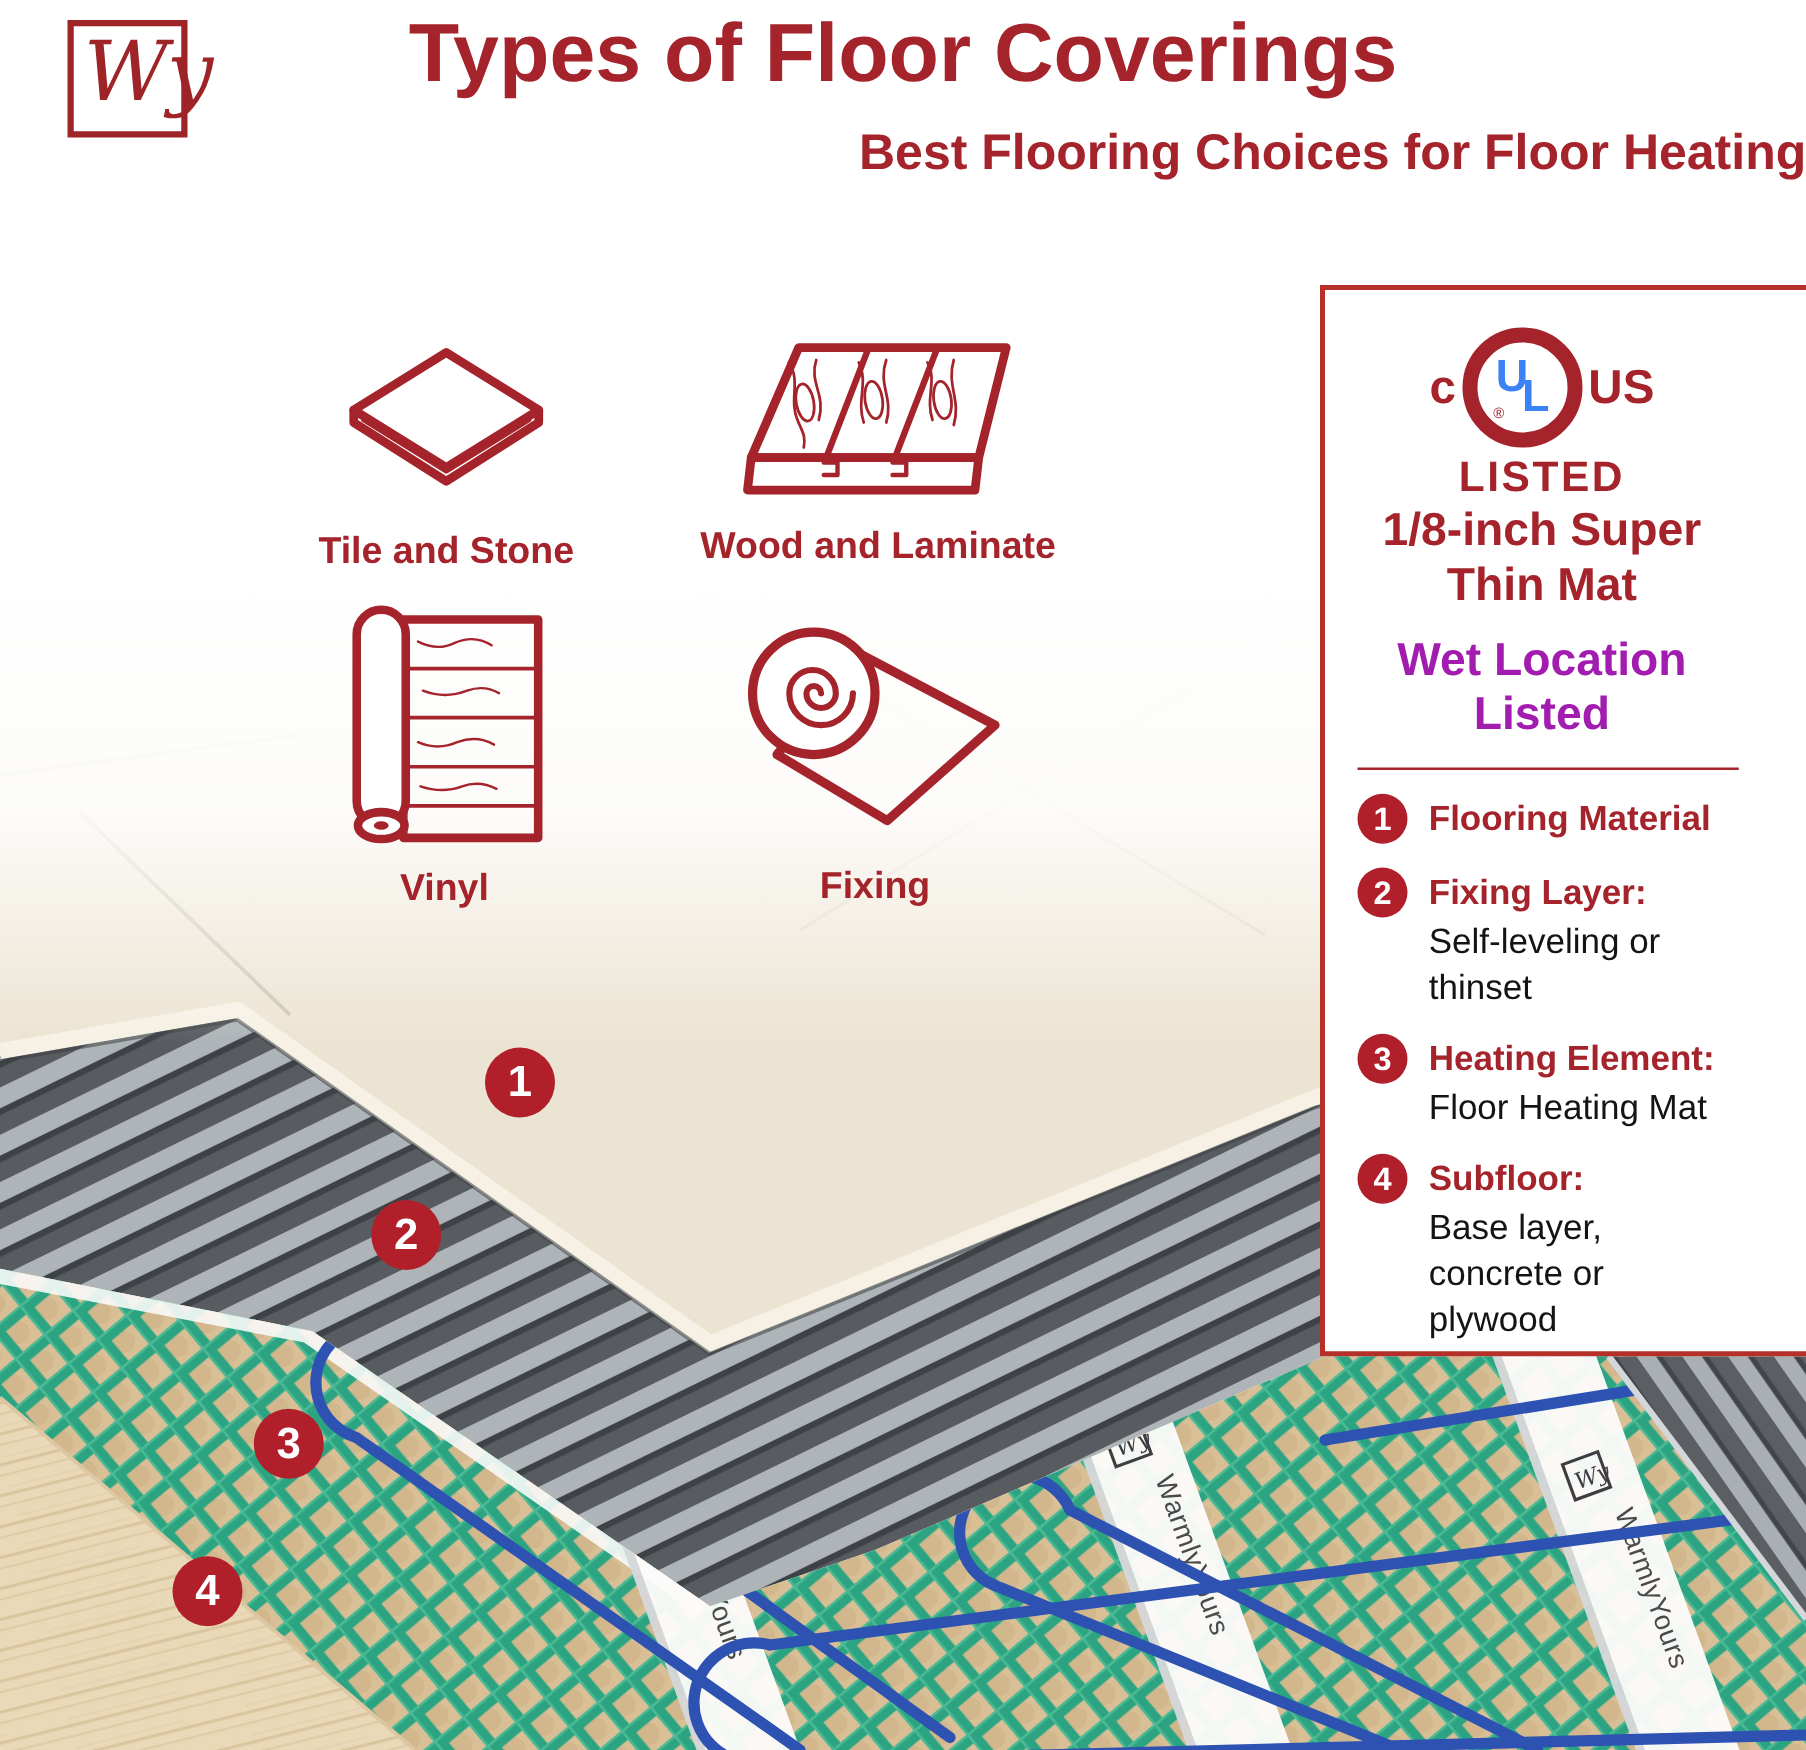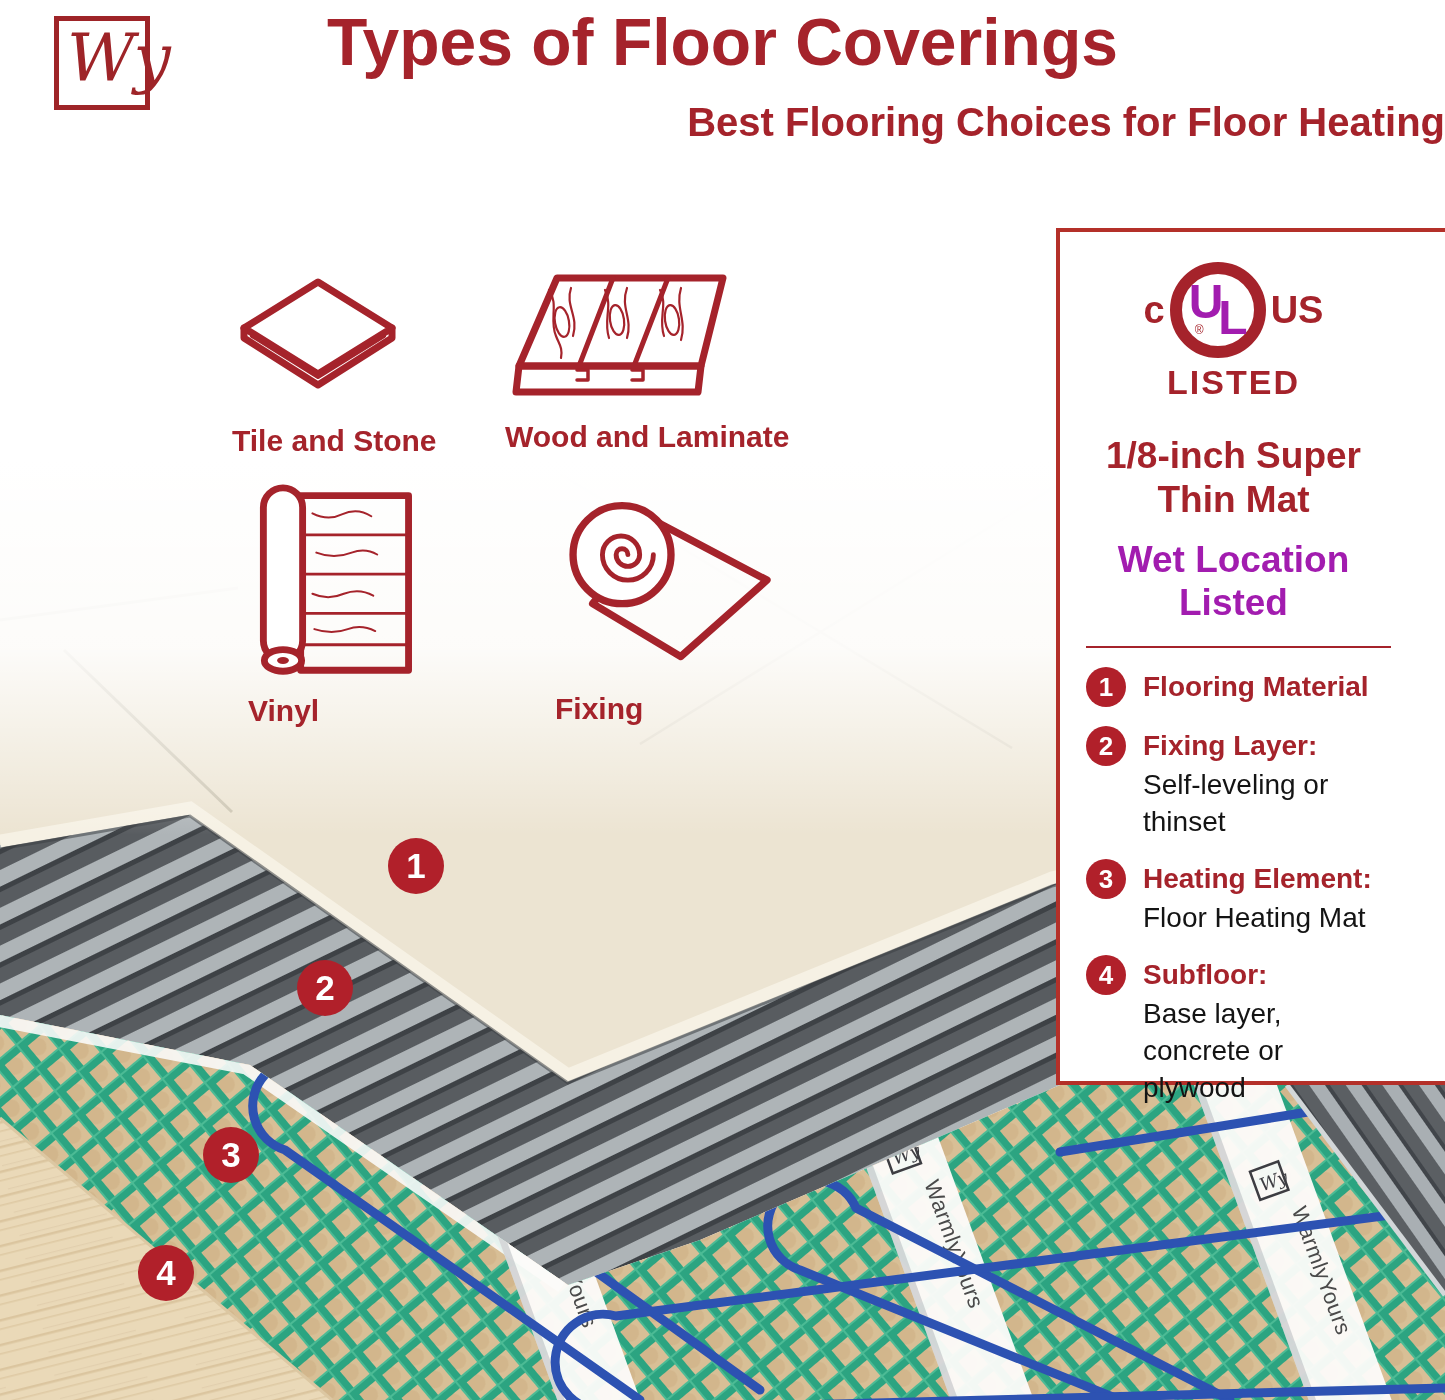--- a/index.html
+++ b/index.html
@@ -14,44 +14,44 @@
               font-family:"DejaVu Serif", serif; font-style:italic;
               font-size:66px; color:#9e2428; line-height:1.3; }
   .title { position:absolute; left:0; right:0; top:4px; text-align:center;
            font-size:66px; font-weight:bold; color:#a5232b; letter-spacing:0;
            z-index:3; }
   .subtitle { position:absolute; left:0; right:0; top:100px; text-align:right;
            font-size:40px; font-weight:bold; color:#a5232b; z-index:3; }
 
   
   .covering { position:absolute; display:flex; flex-direction:column;
-              z-index:3; }
+              align-items:center; z-index:3; }
   .covering .label { font-size:30px; font-weight:bold; color:#a5232b;
               margin-top:10px; white-space:nowrap; }
   #cov-tile   { left:232px; top:276px; width:250px; }
   #cov-wood   { left:505px; top:270px; width:395px; }
   #cov-vinyl  { left:248px; top:478px; width:215px; }
   #cov-carpet { left:555px; top:490px; width:290px; }
 
   
   .panel { position:absolute; left:1056px; top:228px; right:-12px; height:857px;
            background:#ffffff; border:4px solid #b43029; z-index:5;
            padding:30px 72px 0 26px; }
   .ul-row { display:flex; align-items:center; justify-content:center; gap:5px; }
   .ul-side { font-size:38px; font-weight:bold; color:#a5232b; }
   .ul-circle { width:96px; height:96px; border:12px solid #a5232b;
            border-radius:50%; position:relative; display:flex;
            align-items:center; justify-content:center; flex:0 0 auto; }
-  .ul-mark { font-weight:bold; color:#a21caf; font-size:48px; letter-spacing:-3px; }
+  .ul-mark { font-weight:bold; color:#3b82f6; font-size:36px; letter-spacing:-3px; }
   .ul-u { position:relative; top:-9px; }
   .ul-l { position:relative; top:7px; left:-2px; }
   .ul-reg { position:absolute; left:13px; bottom:9px; font-size:12px; color:#a5232b; }
   .ul-listed { text-align:center; font-size:34px; font-weight:bold;
            color:#a5232b; letter-spacing:2px; margin-top:5px; }
-  .panel-headline { margin-top:32px; text-align:center; font-size:37px;
+  .panel-headline { text-align:center; font-size:37px;
            font-weight:bold; color:#a5232b; line-height:1.18; }
   .panel-subheadline { margin-top:18px; text-align:center; font-size:37px;
            font-weight:bold; color:#a21caf; line-height:1.15; }
   .panel-divider { width:305px; height:2px; background:#a5232b; margin:22px auto 0; }
   .items { margin-top:6px; }
   .item { display:flex; gap:17px; margin-top:19px; }
   .badge { flex:0 0 auto; width:40px; height:40px; border-radius:50%;
            background:#b1202a; color:#fff; font-weight:bold; font-size:26px;
            display:flex; align-items:center; justify-content:center; }
   .item-title { font-size:28px; font-weight:bold; color:#a5232b; line-height:40px; }

